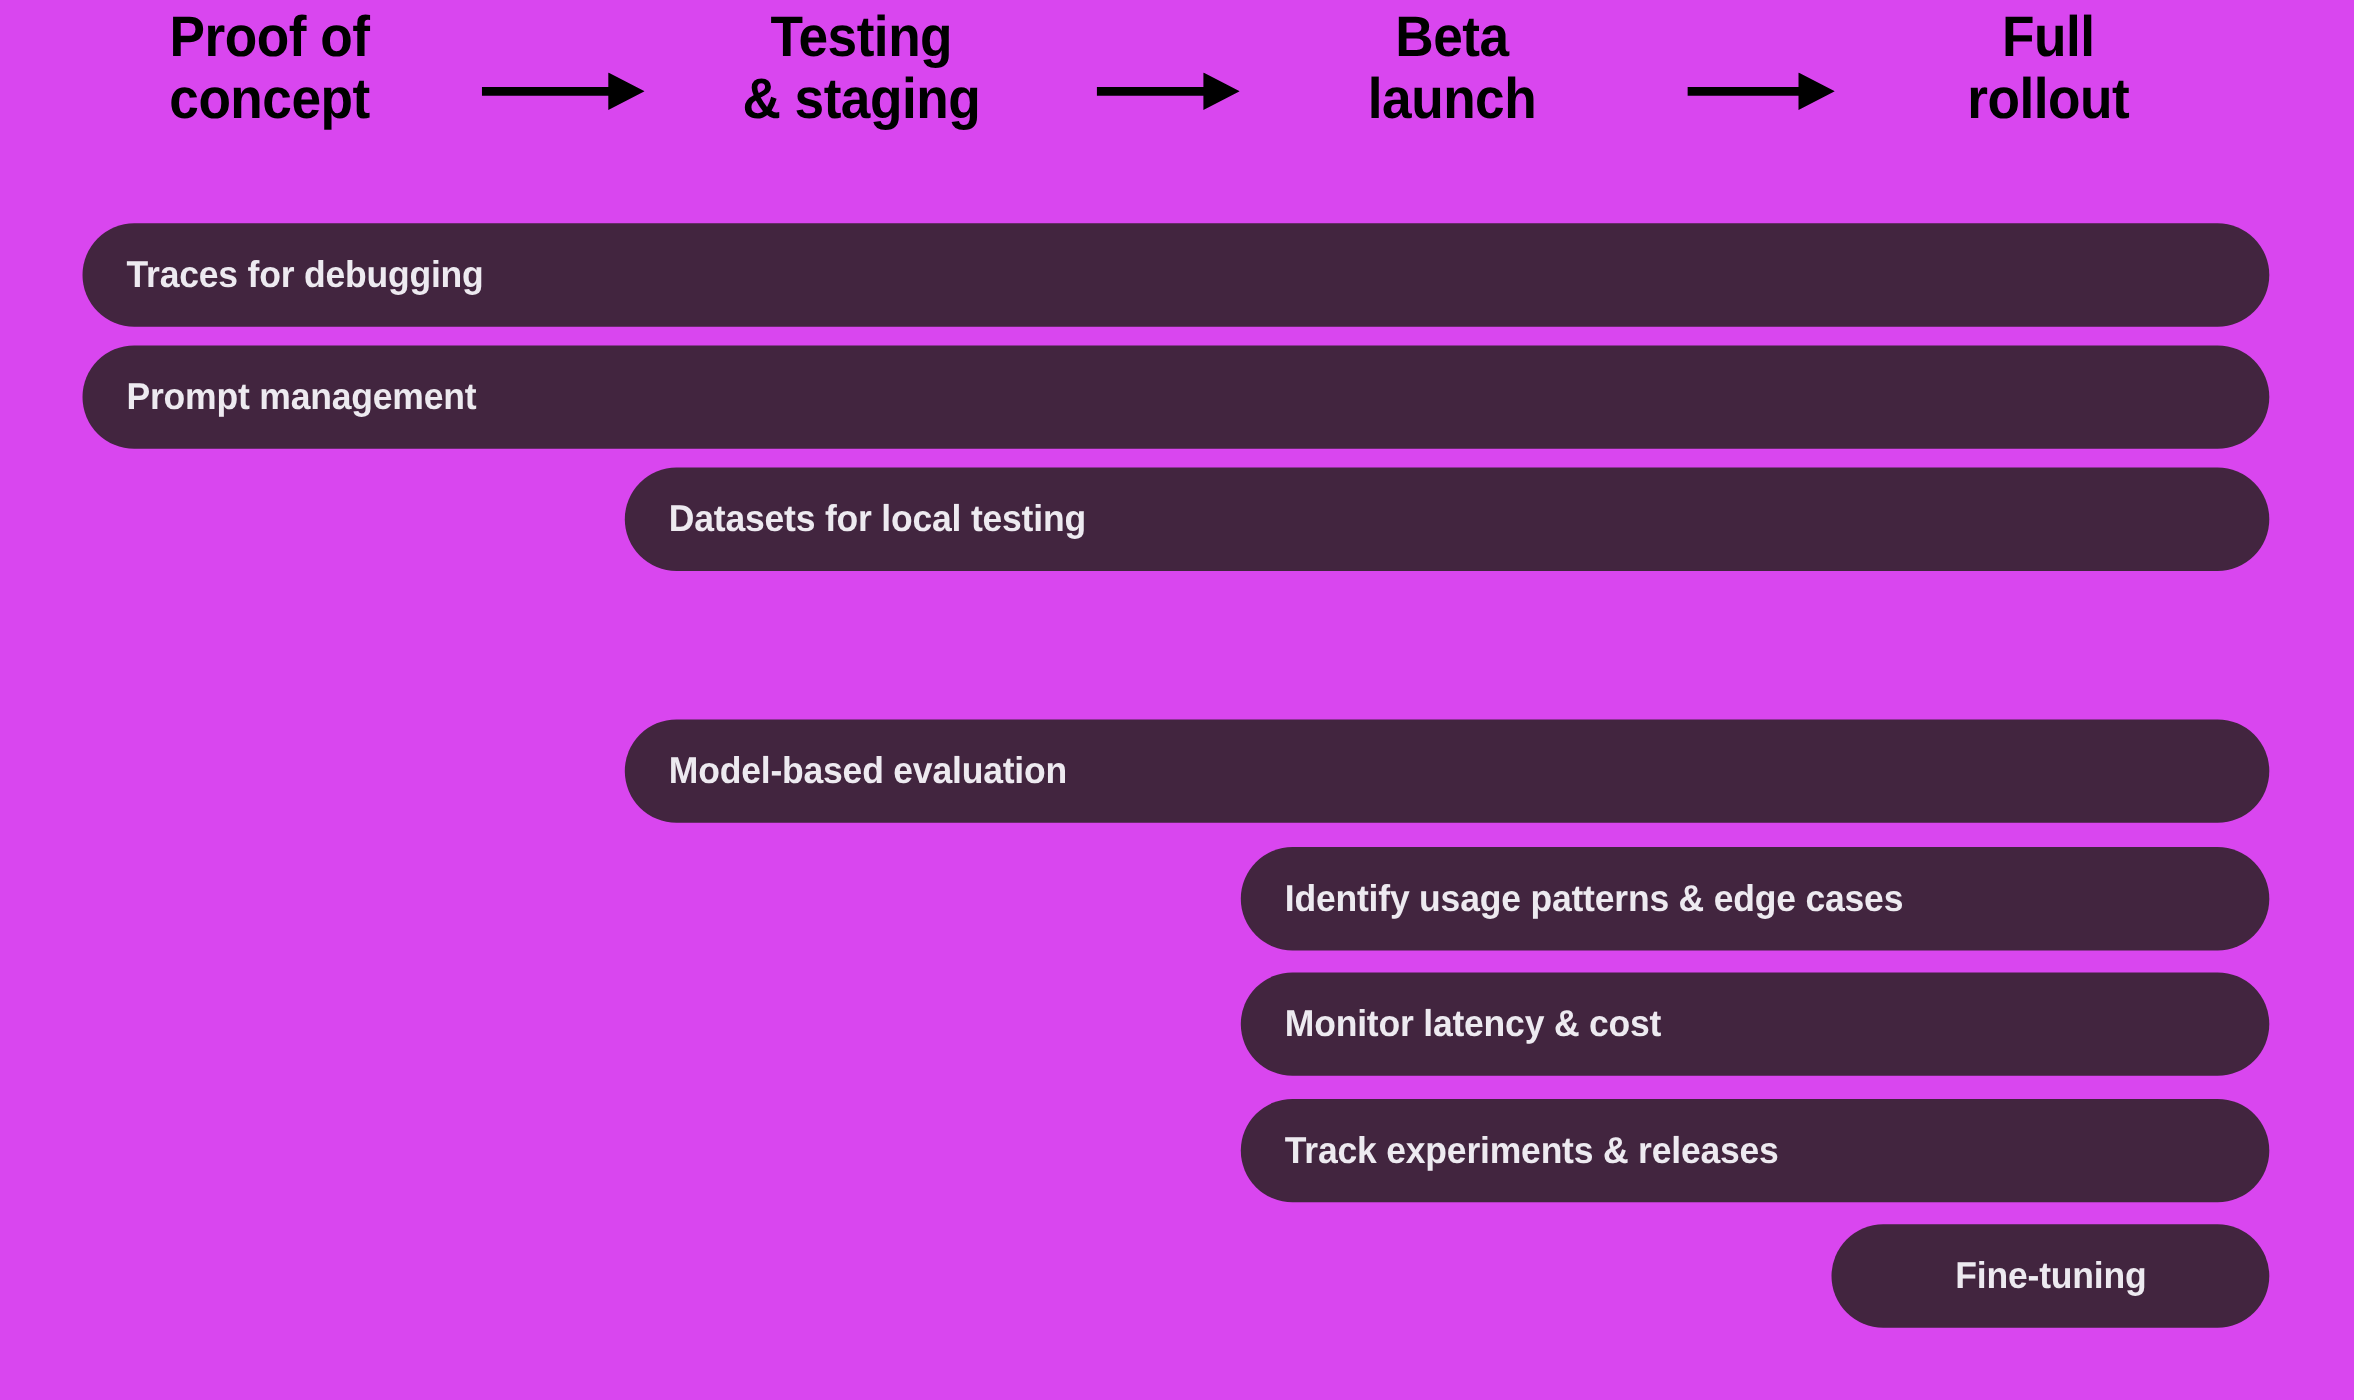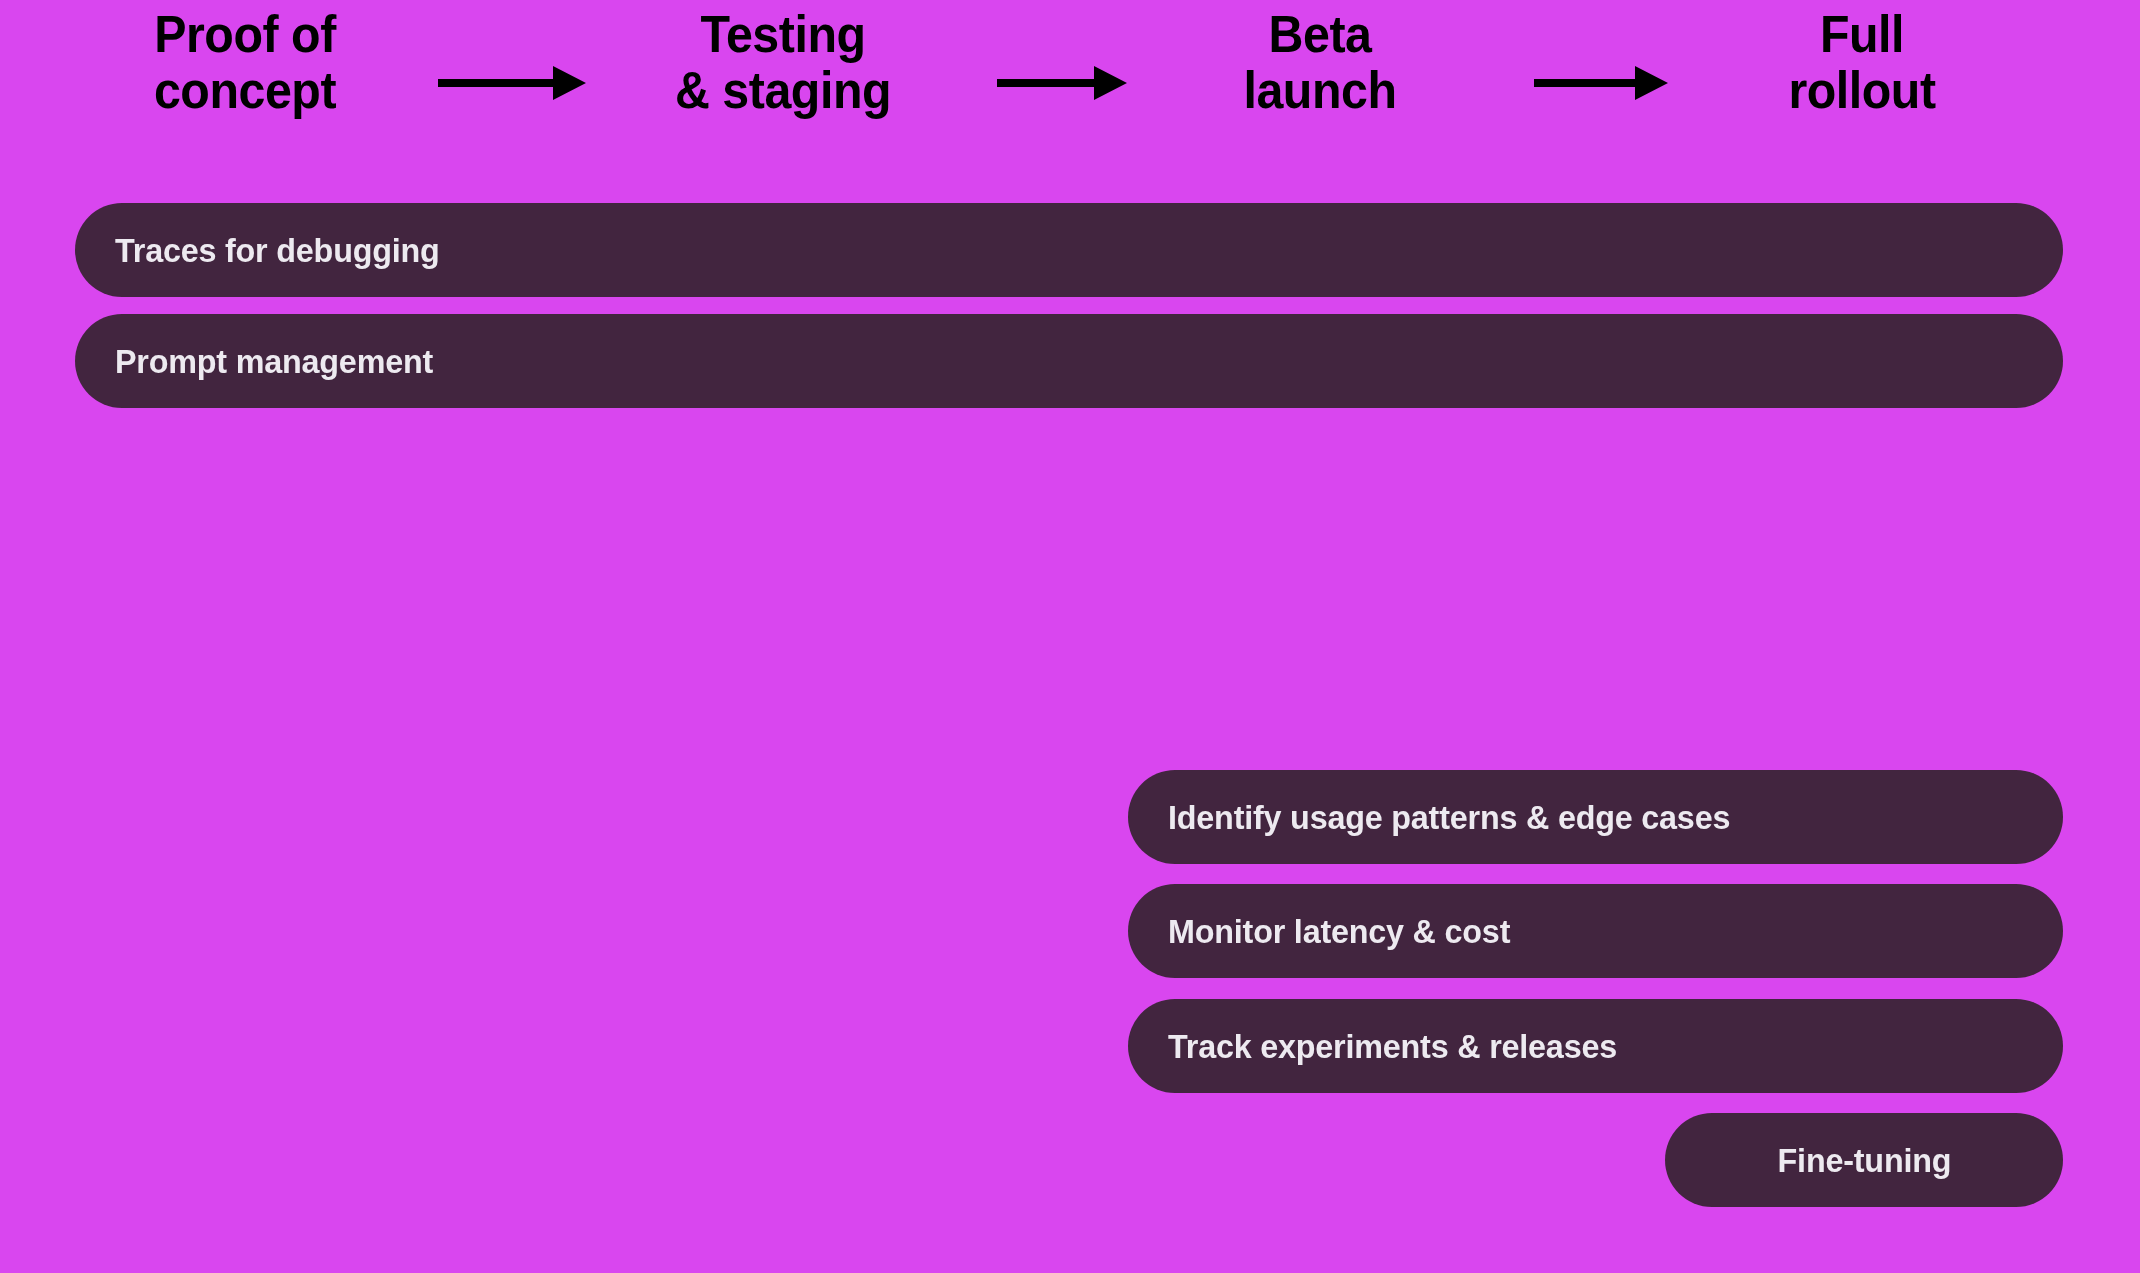--- a/index.html
+++ b/index.html
@@ -125,22 +125,28 @@
   <div id="pill-stack">
 
     <div class="pill" style="left: 75px; top: 203px; width: 1988px;">
       <span class="pill-label">Traces for debugging</span>
     </div>
 
     <div class="pill" style="left: 75px; top: 314px; width: 1988px;">
       <span class="pill-label">Prompt management</span>
     </div>
 
+    <div class="pill" style="left: 568px; top: 425px; width: 1495px;">
+      <span class="pill-label">Datasets for local testing</span>
+    </div>
 
 
+    <div class="pill" style="left: 568px; top: 654px; width: 1495px;">
+      <span class="pill-label">Model-based evaluation</span>
+    </div>
 
     <div class="pill" style="left: 1128px; top: 884px; width: 935px;">
       <span class="pill-label">Monitor latency &amp; cost</span>
     </div>
 
     <div class="pill" style="left: 1128px; top: 770px; width: 935px;">
       <span class="pill-label">Identify usage patterns &amp; edge cases</span>
     </div>
 
     <div class="pill" style="left: 1128px; top: 999px; width: 935px; text-align: center;">

